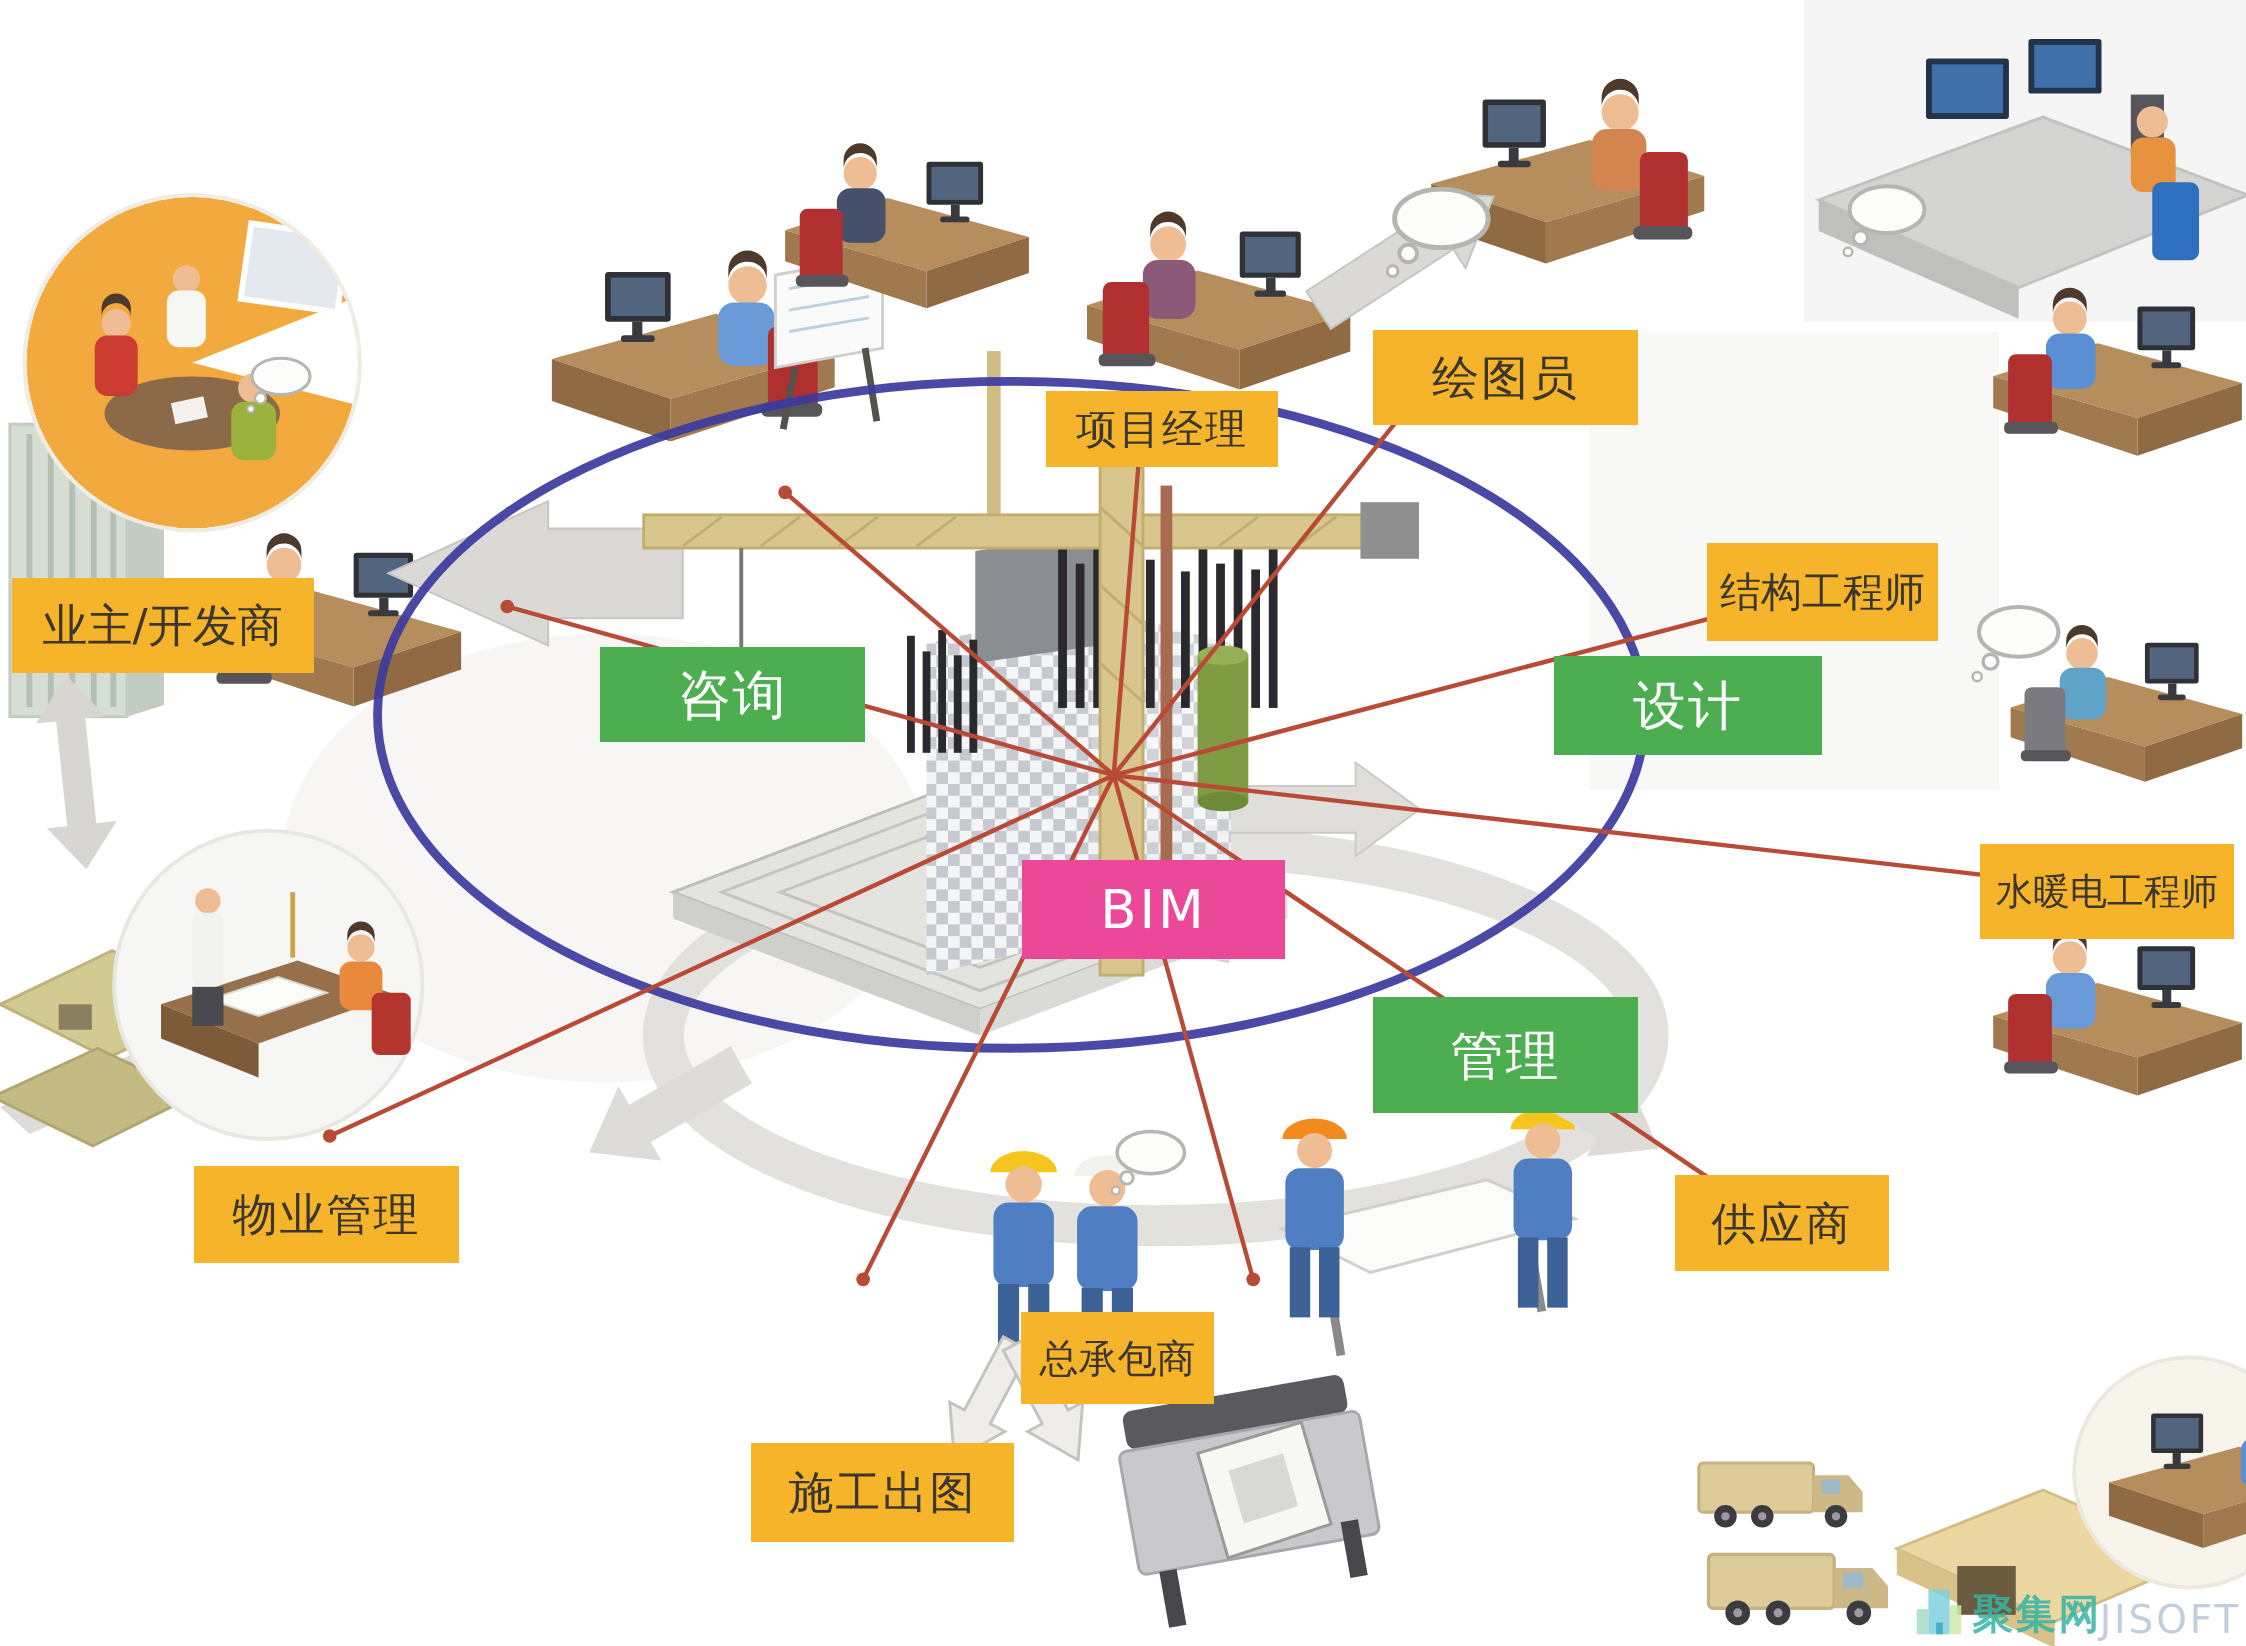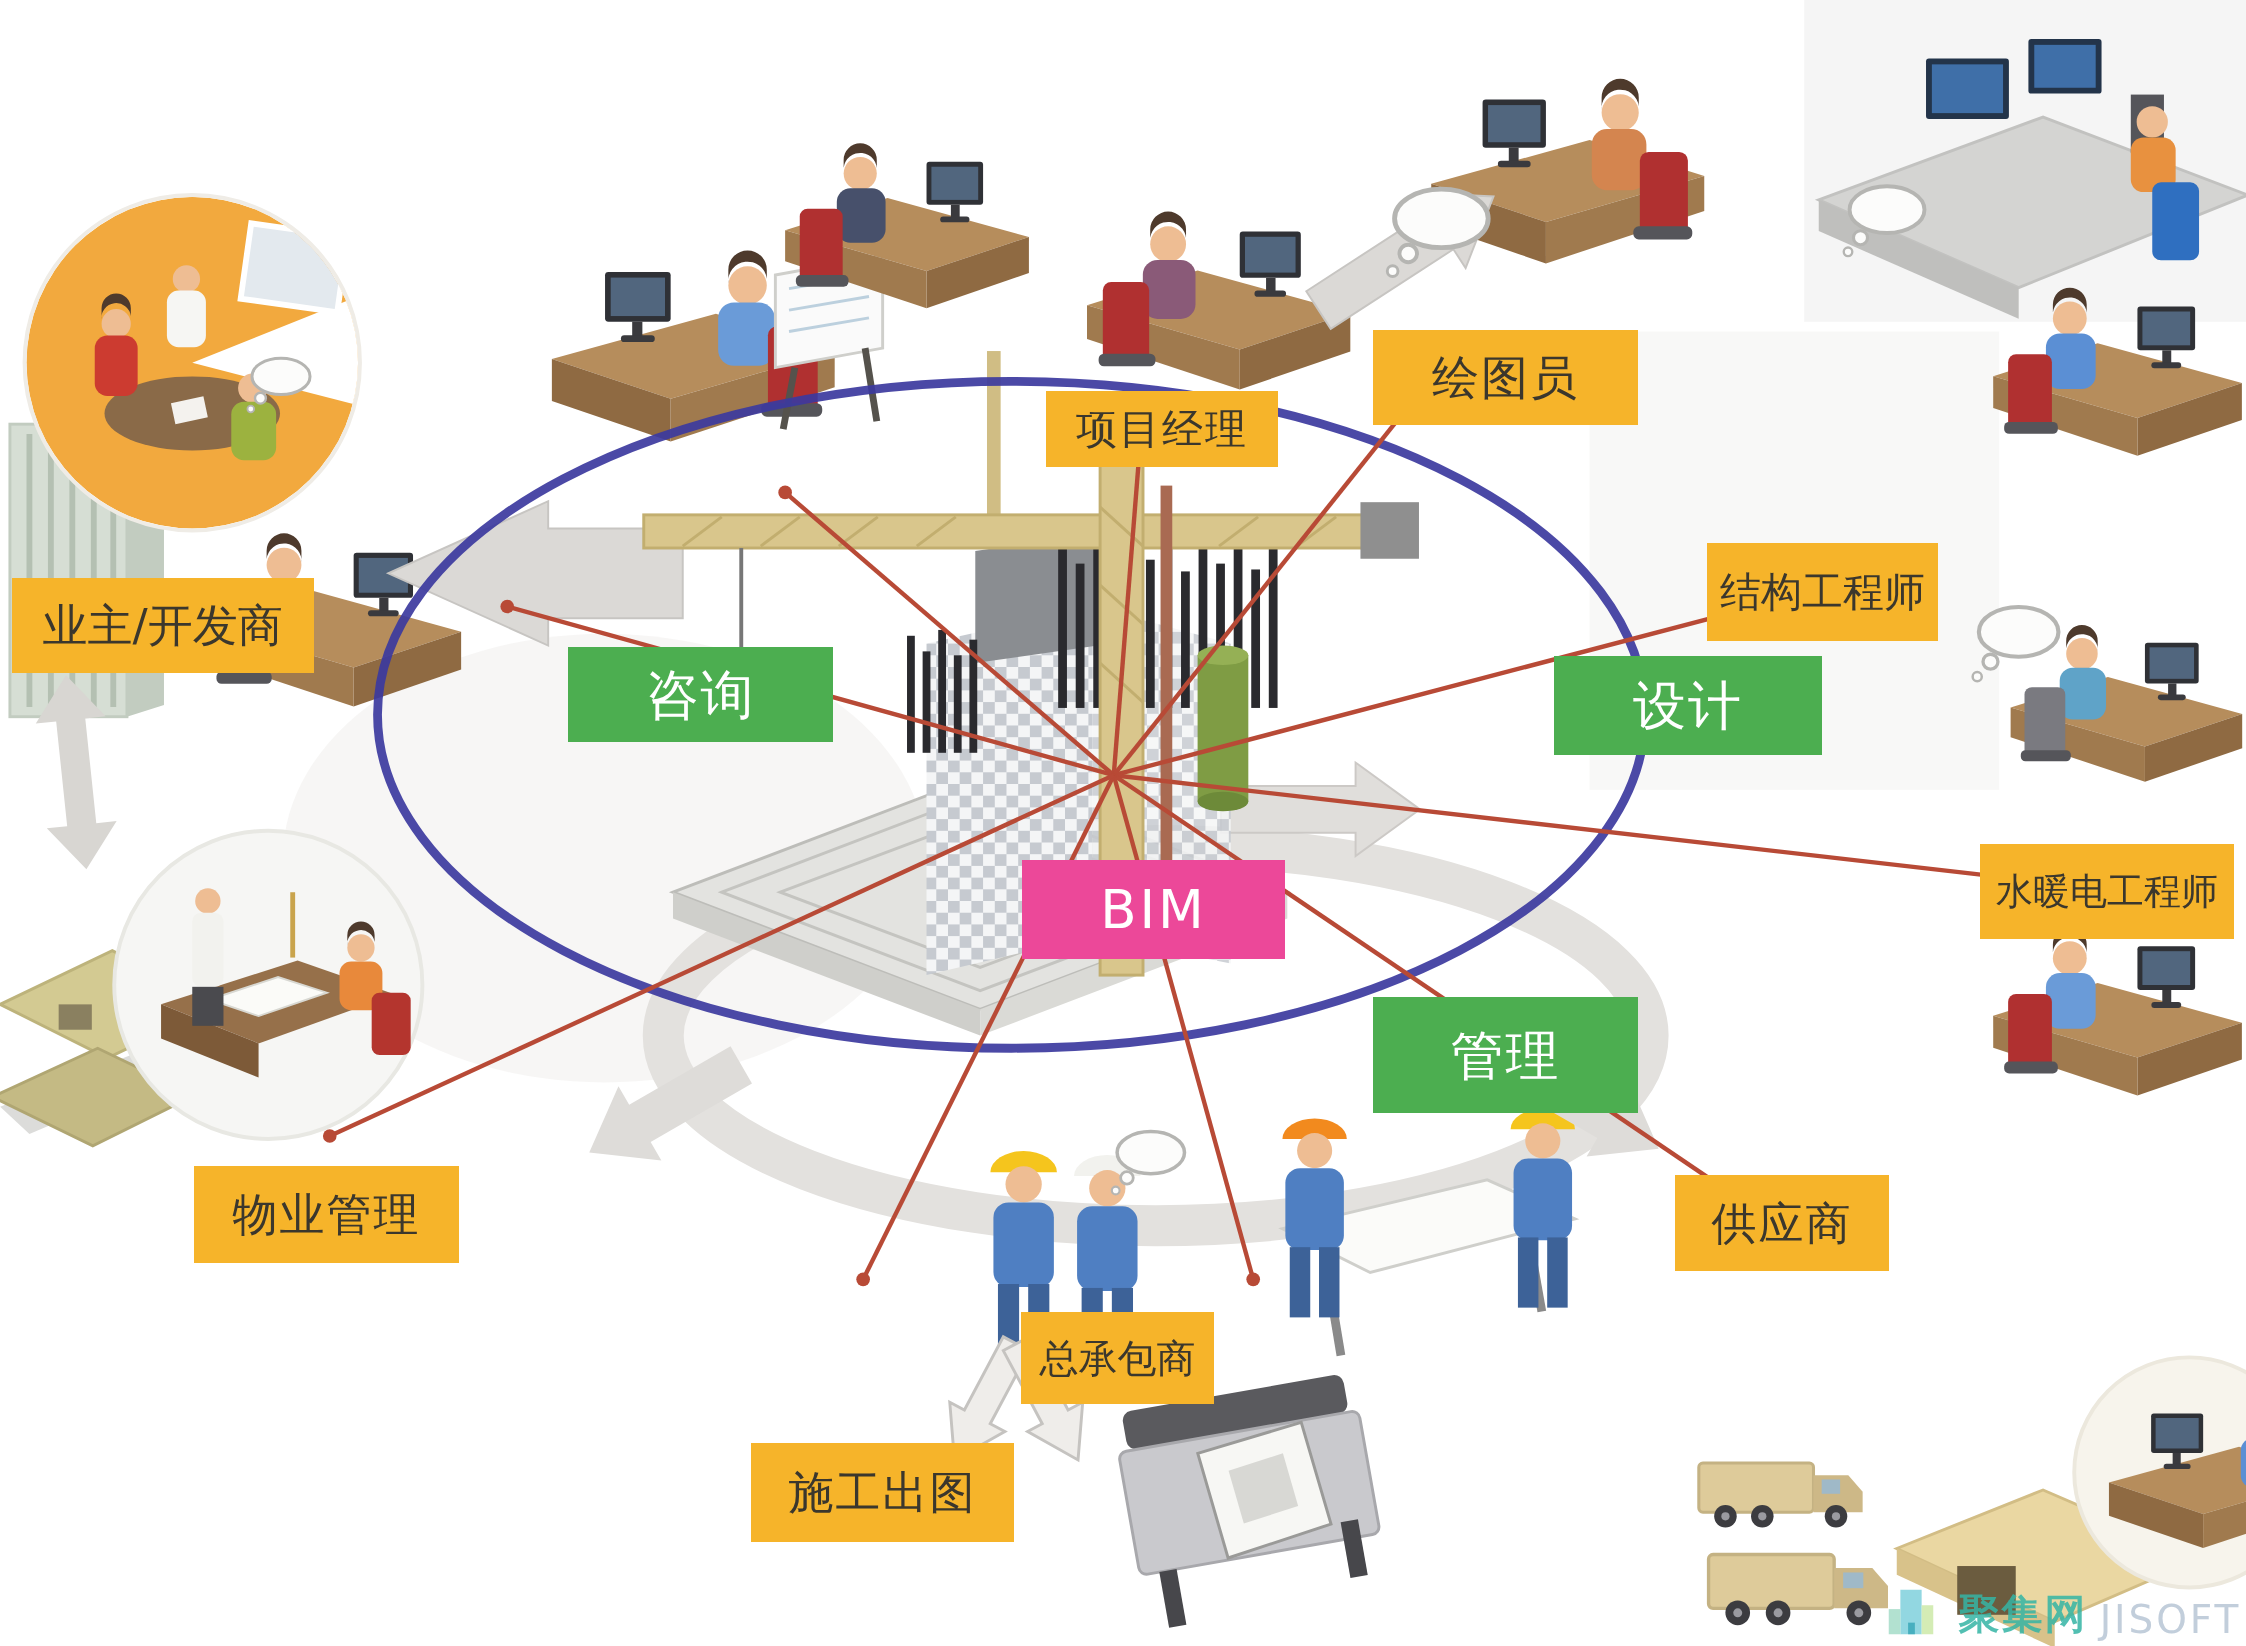--- a/index.html
+++ b/index.html
@@ -5,21 +5,21 @@
   html,body{margin:0;padding:0;}
   body{width:2247px;height:1646px;position:relative;overflow:hidden;background:#ffffff;
        font-family:"DejaVu Sans","Liberation Sans",sans-serif;}
   #stage{position:absolute;left:0;top:0;width:2247px;height:1646px;}
   #scene{position:absolute;left:0;top:0;z-index:1;}
   .lbl{position:absolute;z-index:5;display:flex;align-items:center;justify-content:center;
        letter-spacing:2px;font-weight:500;line-height:1;}
   .lbl.y{background:#f6b42a;color:#3b372d;}
   .lbl.g{background:#4cae50;color:#ffffff;}
   .lbl.r{background:#ec4899;color:#ffffff;}
-  #watermark{position:absolute;right:5.9px;bottom:3.9px;z-index:6;display:flex;align-items:flex-end;gap:18px;}
+  #watermark{position:absolute;right:5.9px;bottom:3.9px;z-index:6;display:flex;align-items:flex-end;gap:4px;}
   #watermark .site{color:#35b5a5;font-size:41px;font-weight:bold;letter-spacing:2px;opacity:.85;}
   #watermark .brand{color:#bcc9d8;font-size:39px;font-weight:normal;letter-spacing:2.9px;opacity:.9;margin-left:-5.9px;}
 </style>
 </head>
 <body>
 
 <div id="stage">
 
 <svg id="scene" width="2247" height="1646" viewBox="0 0 2304 1688">
   <defs>
@@ -315,21 +315,21 @@
 <div class="lbl y" style="left:11.7px;top:578px;width:302px;height:95px;font-size:45px;letter-spacing:0">业主/开发商</div>
 <div class="lbl y" style="left:1046px;top:391px;width:232px;height:76px;font-size:41px">项目经理</div>
 <div class="lbl y" style="left:1373px;top:330px;width:265px;height:95px;font-size:47px">绘图员</div>
 <div class="lbl y" style="left:1707px;top:543px;width:231px;height:98px;font-size:41px;letter-spacing:0">结构工程师</div>
 <div class="lbl y" style="left:1980px;top:844px;width:254px;height:95px;font-size:37px;letter-spacing:0">水暖电工程师</div>
 <div class="lbl y" style="left:1675px;top:1175px;width:214px;height:96px;font-size:45px">供应商</div>
 <div class="lbl y" style="left:1021px;top:1312px;width:193px;height:92px;font-size:39px;letter-spacing:0">总承包商</div>
 <div class="lbl y" style="left:751px;top:1443px;width:263px;height:99px;font-size:45px">施工出图</div>
 <div class="lbl y" style="left:194px;top:1166px;width:265px;height:97px;font-size:45px">物业管理</div>
 
-<div class="lbl g" style="left:568px;top:647px;width:265px;height:95px;font-size:53px">咨询</div>
+<div class="lbl g" style="left:600px;top:647px;width:265px;height:95px;font-size:53px">咨询</div>
 <div class="lbl g" style="left:1554px;top:656px;width:268px;height:99px;font-size:53px">设计</div>
 <div class="lbl g" style="left:1373px;top:997px;width:265px;height:116px;font-size:53px">管理</div>
 
 <div class="lbl r" style="left:1022px;top:860px;width:263px;height:99px;font-size:53px;letter-spacing:2.9px">BIM</div>
 
 <div id="watermark">
   <svg width="60" height="60" viewBox="0 0 62 62">
     <rect x="20" y="8" width="22" height="46" fill="#7fd0dc" opacity="0.85"></rect>
     <rect x="8" y="28" width="12" height="26" fill="#a5dcc8" opacity="0.85"></rect>
     <rect x="42" y="24" width="12" height="30" fill="#cde9a8" opacity="0.85"></rect>

